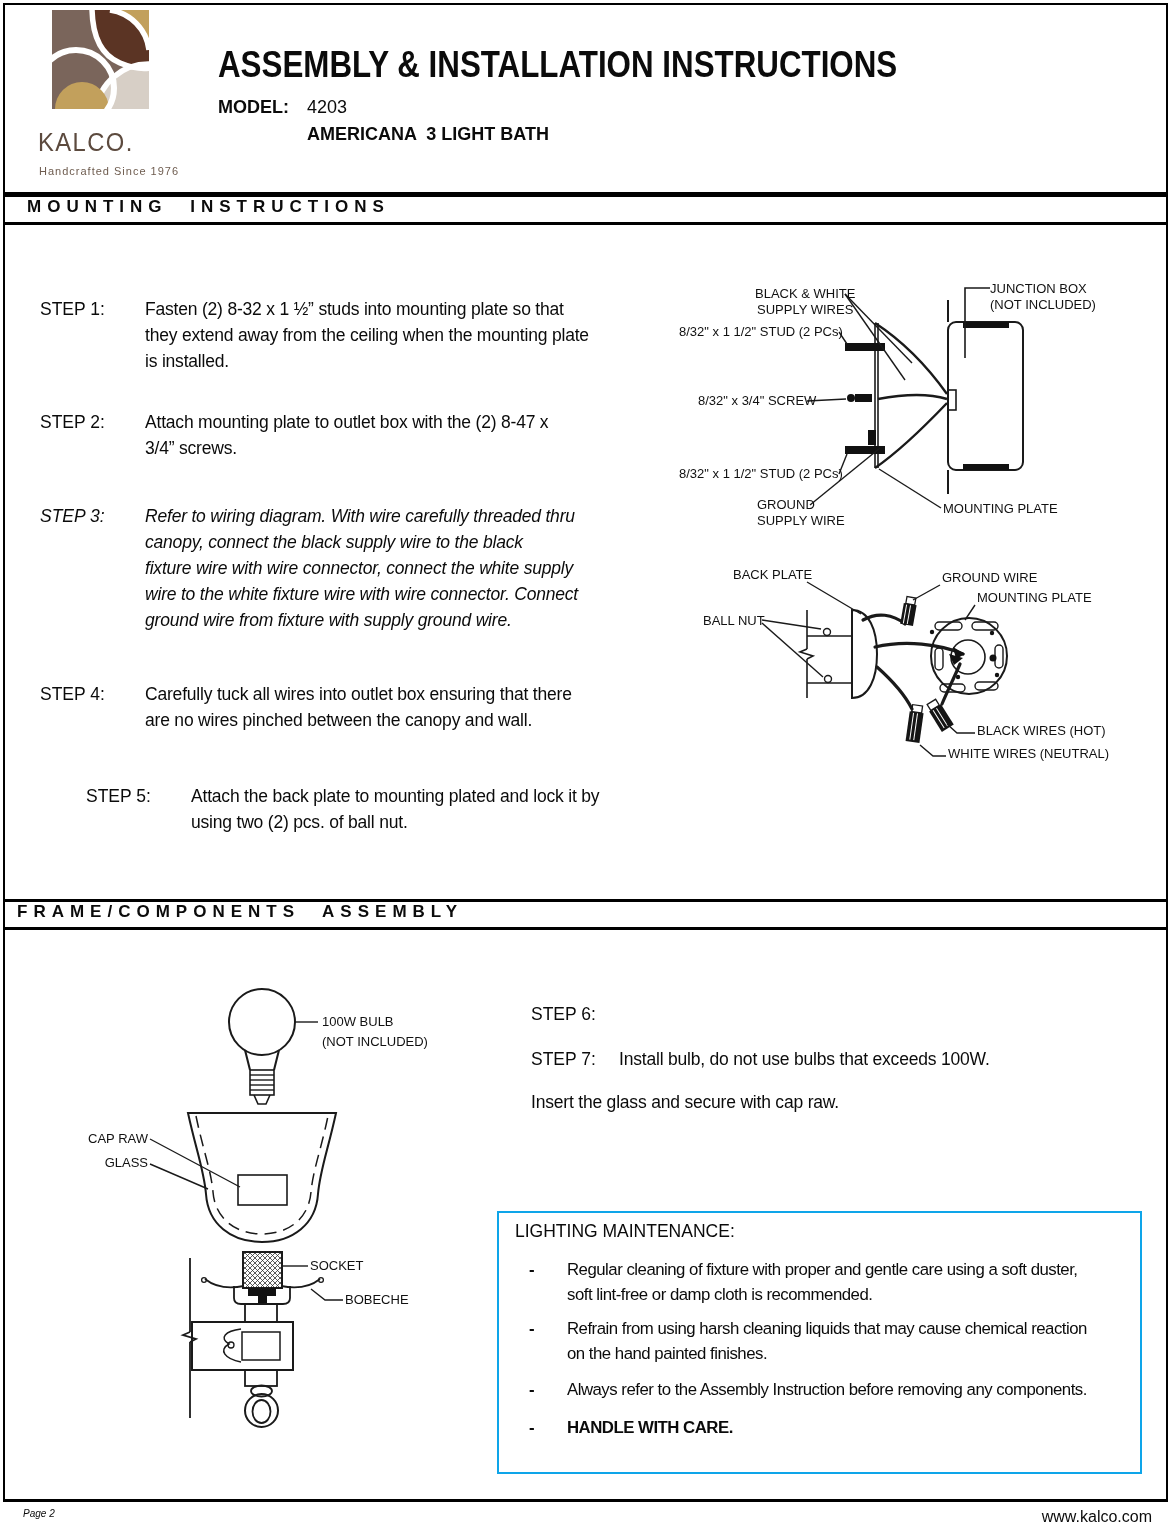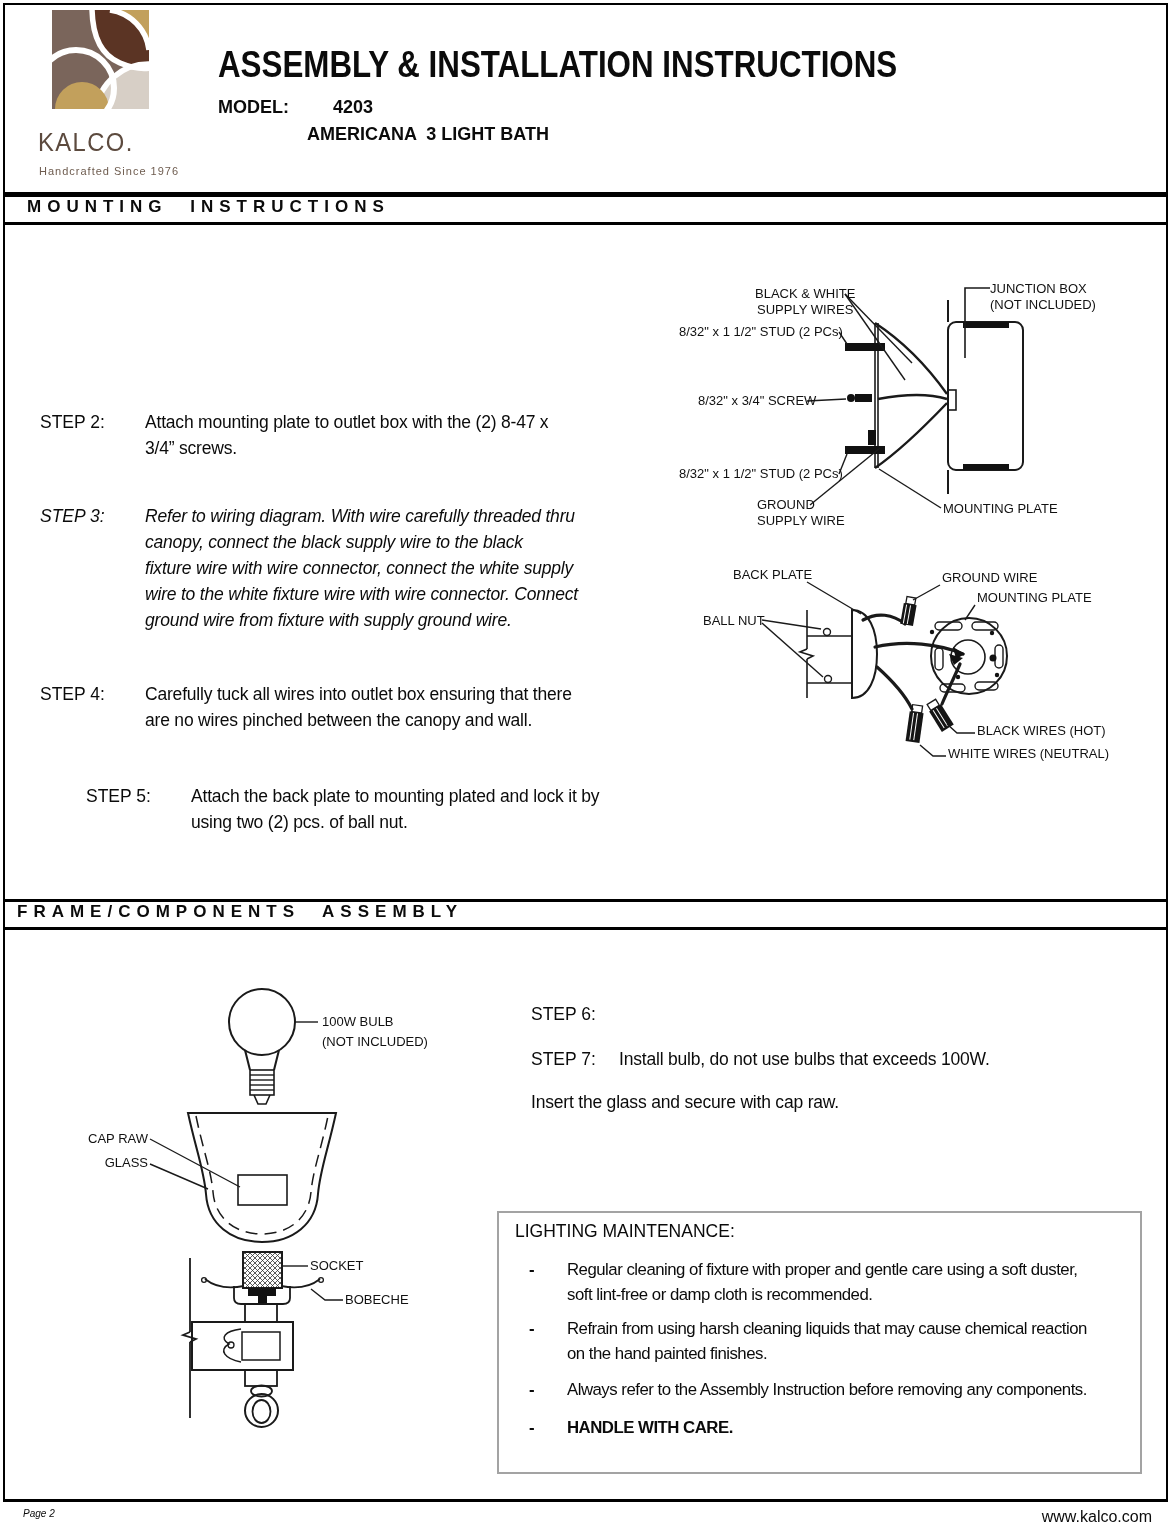--- a/index.html
+++ b/index.html
@@ -17,34 +17,34 @@
   .body2{left:3px;top:930px;width:1165px;height:572px;border-left:2px solid #000;border-right:2px solid #000;border-bottom:3px solid #000;}
   .abs{position:absolute;}
   
   .logo-svg{left:52px;top:10px;}
   .wordmark{left:38px;top:128px;font-size:25px;letter-spacing:1.5px;color:#5c4a3e;
             transform:scaleX(.95);transform-origin:left top;}
   .tagline{left:39px;top:165px;font-size:11px;letter-spacing:1px;color:#6e5c4f;}
   .doc-title{left:218px;top:44px;font-size:36px;font-weight:bold;white-space:nowrap;
              transform:scaleX(.87);transform-origin:left top;}
   .model-label{left:218px;top:97px;font-size:18px;font-weight:bold;}
-  .model-number{left:307px;top:97px;font-size:18px;font-weight:bold;margin-left:26px;}
+  .model-number{left:307px;top:97px;font-size:18px;font-weight:normal;}
   .model-name{left:307px;top:124px;font-size:18px;font-weight:bold;white-space:pre;}
   
   .step{position:absolute;display:flex;font-size:17.5px;line-height:26px;}
   .step .lbl{flex:0 0 105px;}
   .step .txt{white-space:pre-line;width:540px;letter-spacing:-0.2px;}
   .step2{position:absolute;display:flex;font-size:17.5px;line-height:26px;}
   .step2 .lbl{flex:0 0 88px;}
   .step2 .txt{white-space:nowrap;letter-spacing:-0.2px;}
   
   svg text{font-family:"Liberation Sans",sans-serif;font-size:13px;fill:#111;}
   svg .ln{stroke:#1a1a1a;fill:none;}
   
-  .maint-box{left:497px;top:1211px;width:645px;height:263px;border:2px solid #a3a3a3;}
+  .maint-box{left:497px;top:1211px;width:645px;height:263px;border:2px solid #0ea5e9;}
   .maint-title{left:16px;top:8px;font-size:17.5px;}
   .maint-item{position:absolute;display:flex;font-size:16.8px;line-height:25px;letter-spacing:-0.5px;}
   .maint-item .dash{flex:0 0 38px;padding-left:30px;font-weight:bold;}
   .maint-item .mtext{white-space:pre-line;width:574px;}
   .maint-item.bold .mtext{font-weight:bold;}
   
   .footer-left{left:23px;top:1508px;font-size:10px;font-style:italic;}
   .footer-right{right:21px;top:1508px;font-size:16px;}
 </style>
 </head>
@@ -80,20 +80,26 @@
       <path d="M40,-3 C40,25 49,45 68,53 C80,58 91,59 98,58" stroke="#fff" stroke-width="5.5" fill="none"></path>
     </g>
   </svg>
   <div class="abs wordmark">KALCO.</div>
   <div class="abs tagline">Handcrafted Since 1976</div>
   <div class="abs doc-title">ASSEMBLY &amp; INSTALLATION INSTRUCTIONS</div>
   <div class="abs model-label">MODEL:</div>
   <div class="abs model-number">4203</div>
   <div class="abs model-name">AMERICANA  3 LIGHT BATH</div>
 
+  <div class="step" style="left:40px;top:296px;">
+    <span class="lbl">STEP 1:</span>
+    <span class="txt">Fasten (2) 8-32 x 1 ½” studs into mounting plate so that
+they extend away from the ceiling when the mounting plate
+is installed.</span>
+  </div>
   <div class="step" style="left:40px;top:409px;">
     <span class="lbl">STEP 2:</span>
     <span class="txt">Attach mounting plate to outlet box with the (2) 8-47 x
 3/4” screws.</span>
   </div>
   <div class="step" style="left:40px;top:503px;font-style:italic;">
     <span class="lbl">STEP 3:</span>
     <span class="txt">Refer to wiring diagram. With wire carefully threaded thru
 canopy, connect the black supply wire to the black
 fixture wire with wire connector, connect the white supply

